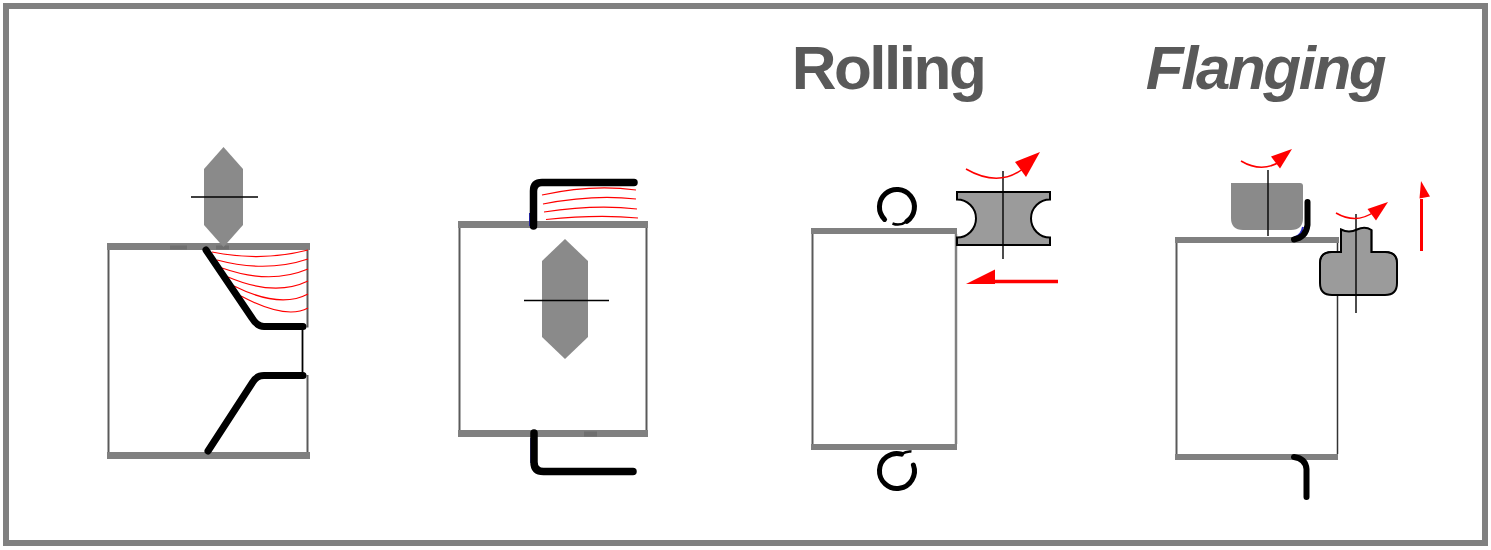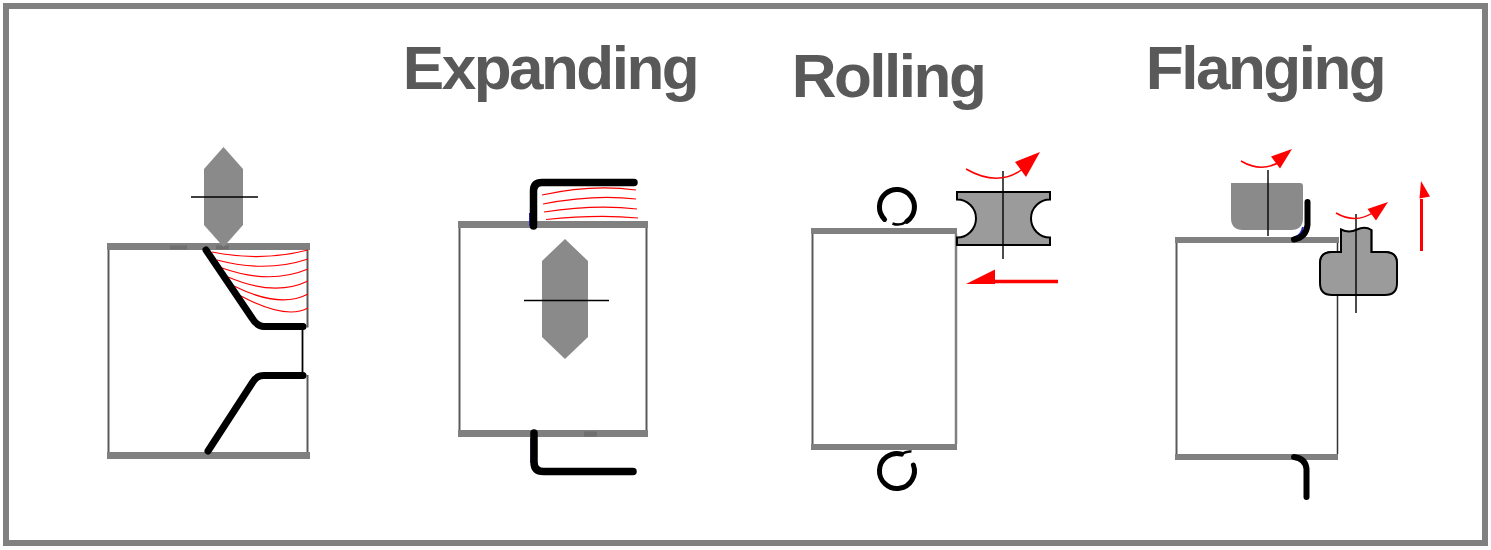--- a/index.html
+++ b/index.html
@@ -18,22 +18,22 @@
   }
   .panel-title{
     position:absolute;top:37px;height:72px;width:300px;
     text-align:center;
     font-size:62px;line-height:62px;font-weight:bold;letter-spacing:-2.5px;
     color:var(--title-text,#595959);
     white-space:nowrap;
   }
   .t-necking{left:51px;}
   .t-expanding{left:400px;}
-  .t-rolling{left:738px;margin-top:8px;}
-  .t-flanging{left:1115px;}
+  .t-rolling{left:738px;}
+  .t-flanging{left:1115px;font-style:italic;}
   svg.diagram{position:absolute;left:0;top:0;}
   
   .band{fill:var(--tube-edge-gray,#808080);}
   .mark{fill:#6f6f6f;}
   .side{stroke:var(--tube-side-gray,#555);stroke-width:2;fill:none;}
   .tool{fill:var(--tool-gray,#8a8a8a);}
   .roller{fill:var(--roller-gray,#9b9b9b);stroke:#000;stroke-width:2;}
   .thick{stroke:var(--forming-black,#000);fill:none;stroke-linecap:round;stroke-linejoin:round;}
   .thin{stroke:var(--forming-black,#000);fill:none;}
   .cl{stroke:#000;stroke-width:1.4;fill:none;}
@@ -43,21 +43,20 @@
   .blue{stroke:var(--accent-blue,#2a2acc);fill:none;}
   .rot{stroke:#000;stroke-width:5;fill:none;stroke-linecap:round;}
 </style>
 </head>
 <body>
 
 <div class="canvas">
 
   <div class="frame"></div>
 
-  <div class="panel-title t-expanding">Expanding</div>
   <div class="panel-title t-rolling">Rolling</div>
   <div class="panel-title t-flanging">Flanging</div>
 
   <svg class="diagram" width="1491" height="550" viewBox="0 0 1491 550">
 
     <g>
       <rect class="band" x="107" y="243" width="203" height="7"></rect>
       <rect class="mark" x="170" y="245.5" width="17" height="4"></rect>
       <rect class="mark" x="216" y="245.5" width="13" height="4"></rect>
       <rect class="band" x="107" y="452" width="203" height="7"></rect>

